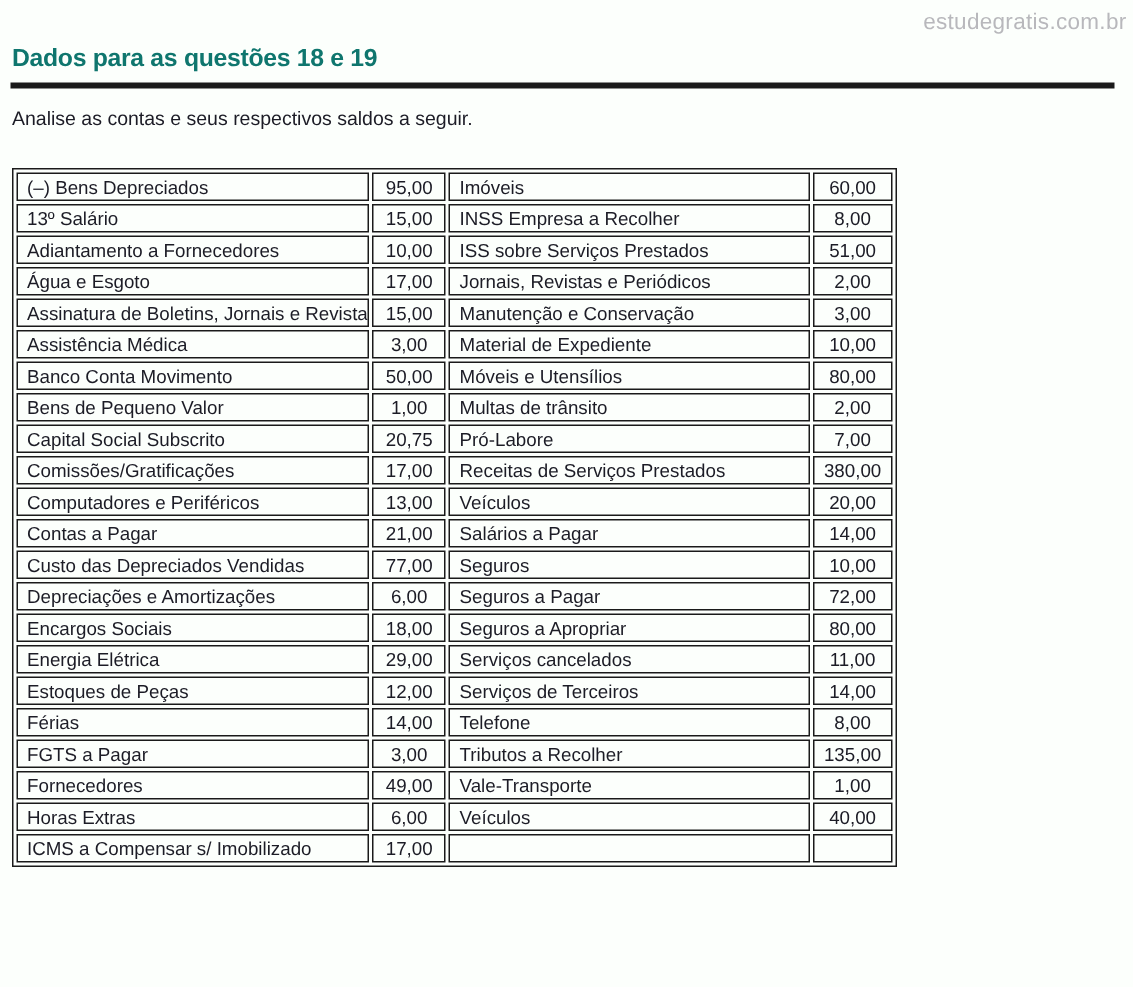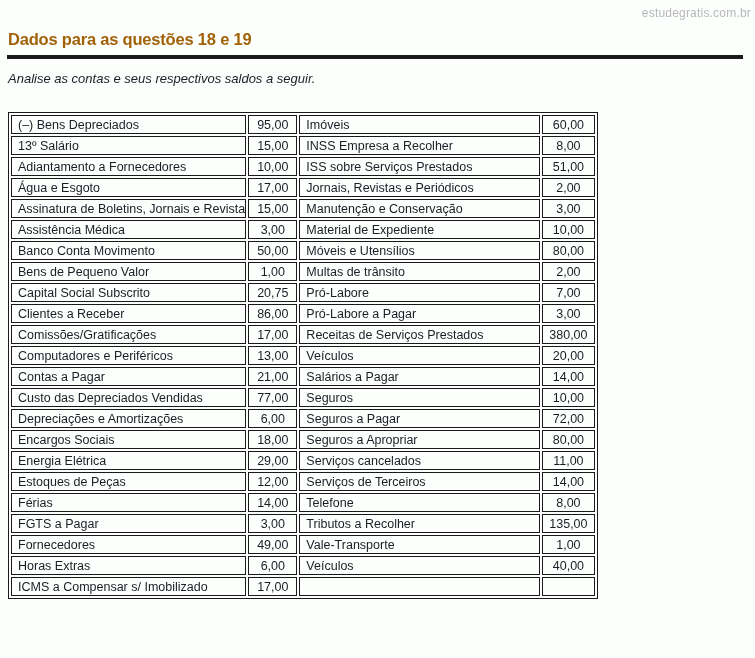--- a/index.html
+++ b/index.html
@@ -8,42 +8,41 @@
     background: #fcfffc;
     font-family: "Liberation Sans", "DejaVu Sans", sans-serif;
     color: #1c1c26;
   }
   body { position: relative; height: 658px; overflow: hidden; }
 
   .watermark {
     position: absolute;
     top: 6px;
     right: 4px;
-    font-size: 12px;
+    font-size: 15px;
     color: #b8b8bc;
     letter-spacing: 0.2px;
   }
 
   .doc-header { margin: 30px 9px 0 8px; }
   .doc-title {
     font-size: 16.5px;
     font-weight: bold;
-    color: #a16207;
+    color: #0f766e;
     letter-spacing: -0.2px;
   }
   .title-rule {
     margin: 6px 12px 0 7px;
     height: 4px;
     background: #1a1a1a;
   }
   .intro-text {
     margin: 12px 9px 0 8px;
     font-size: 13px;
     color: #1c1c26;
-    font-style: italic;
   }
 
   table.accounts {
     margin: 26px 8px 0 8px;
     width: 590px;
     table-layout: fixed;
     border-collapse: separate;
     border-spacing: 2px;
     border: 1px solid #1a1a1a;
   }
@@ -139,26 +138,20 @@
     <td class="acct-val">2,00</td>
   </tr>
 
   <tr>
     <td class="acct-name">Capital Social Subscrito</td>
     <td class="acct-val">20,75</td>
     <td class="acct-name">Pró-Labore</td>
     <td class="acct-val">7,00</td>
   </tr>
 
-  <tr>
-    <td class="acct-name">Clientes a Receber</td>
-    <td class="acct-val">86,00</td>
-    <td class="acct-name">Pró-Labore a Pagar</td>
-    <td class="acct-val">3,00</td>
-  </tr>
 
   <tr>
     <td class="acct-name">Comissões/Gratificações</td>
     <td class="acct-val">17,00</td>
     <td class="acct-name">Receitas de Serviços Prestados</td>
     <td class="acct-val">380,00</td>
   </tr>
 
   <tr>
     <td class="acct-name">Computadores e Periféricos</td>

